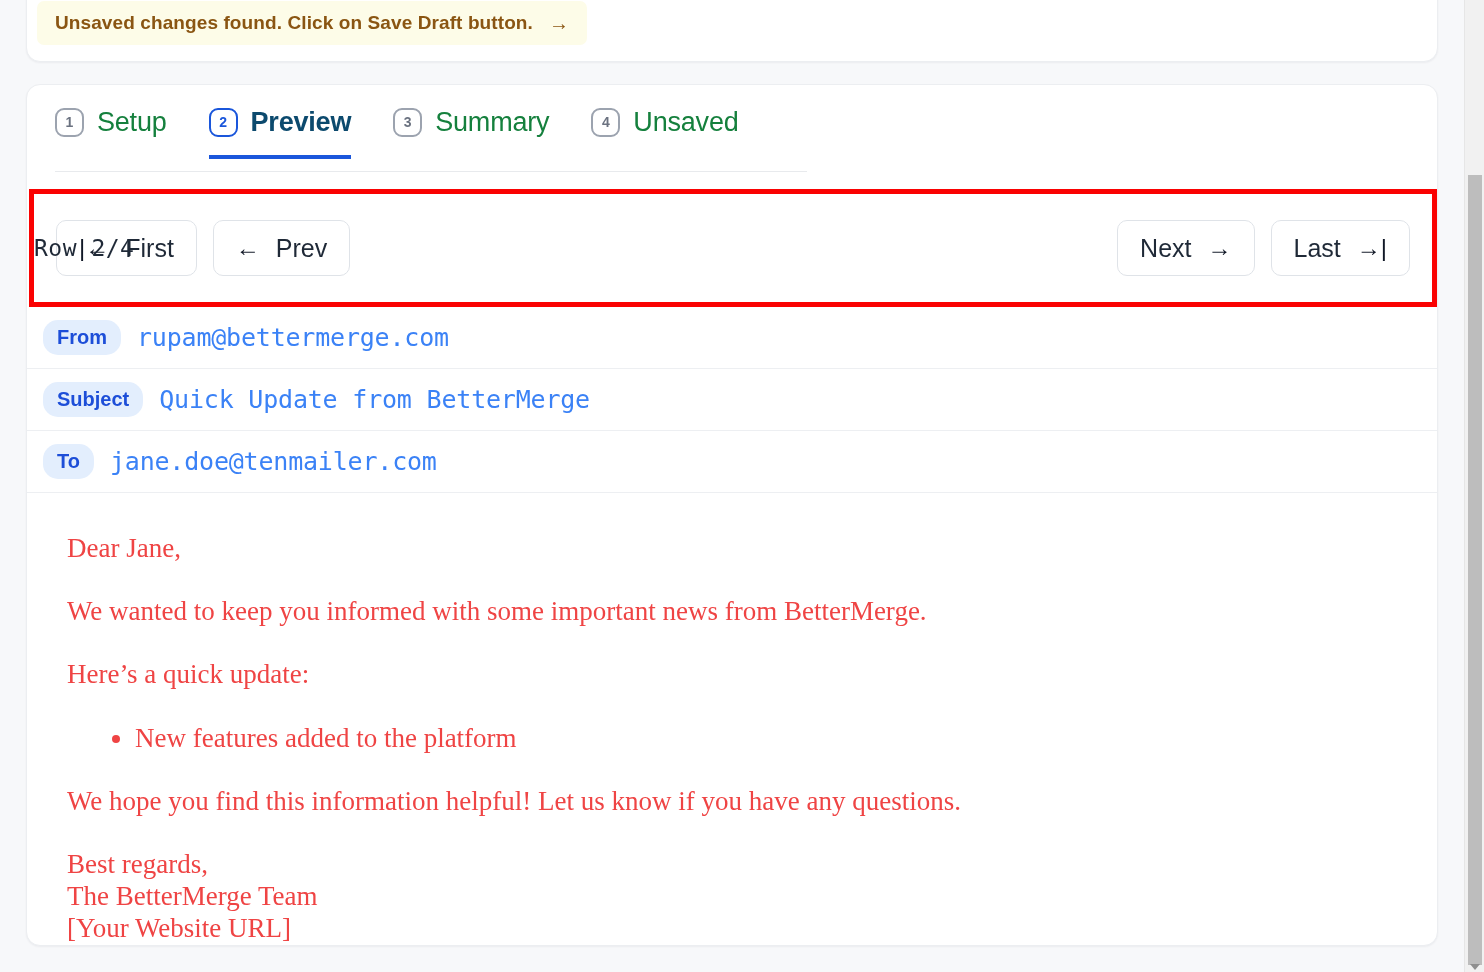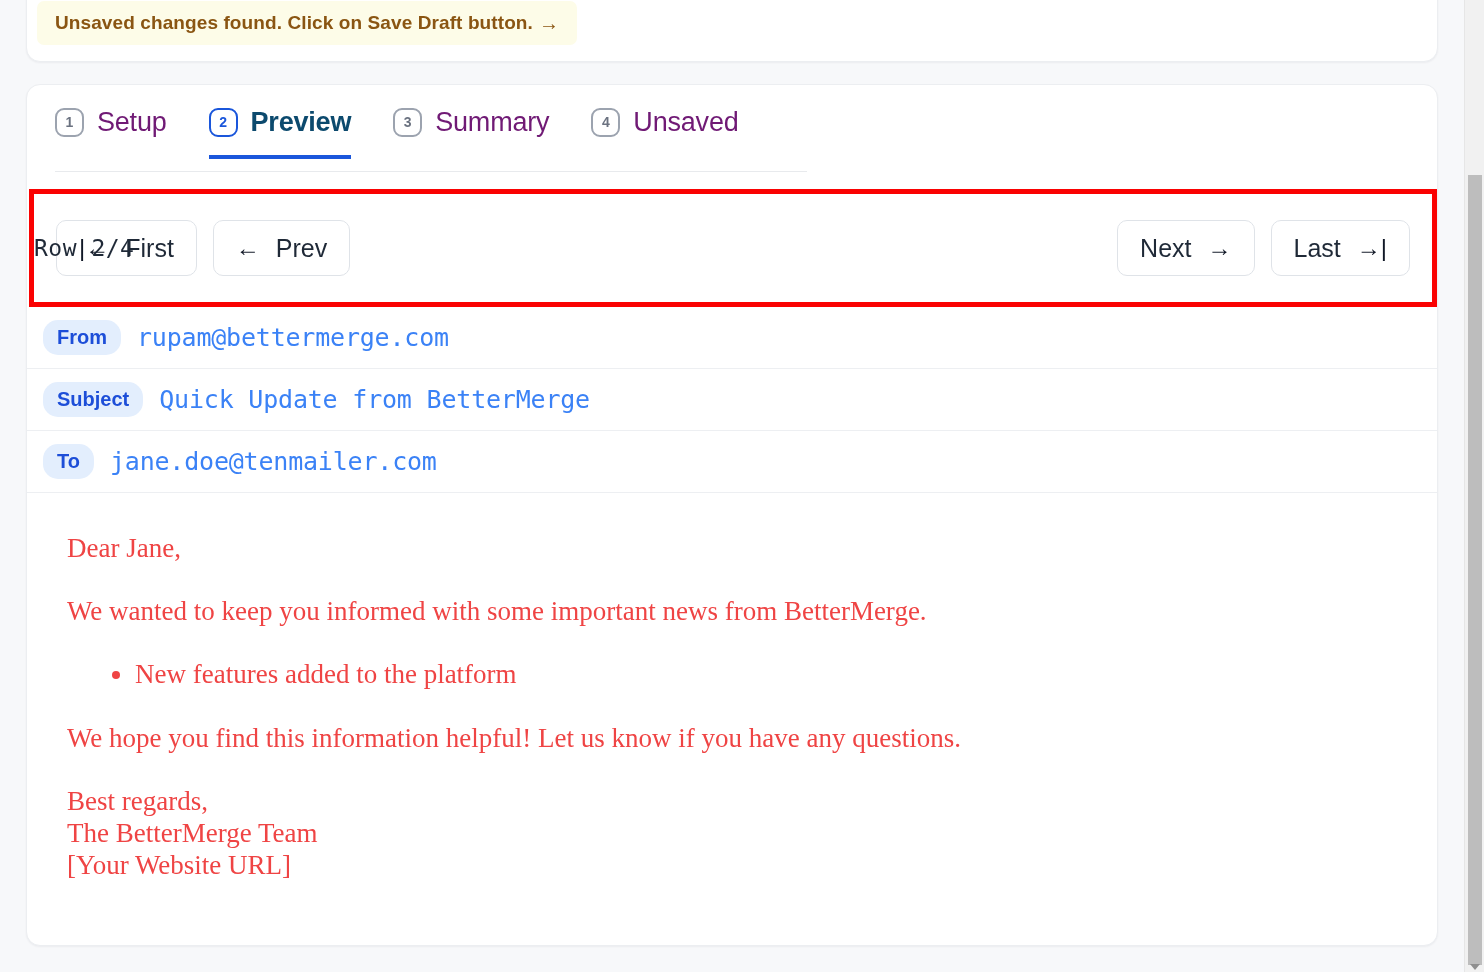--- a/index.html
+++ b/index.html
@@ -70,21 +70,21 @@
   .alert-banner {
     position: absolute;
     left: 10px;
     top: 26px;
     height: 44px;
     background: #fdfce8;
     border-radius: 7px;
     display: flex;
     align-items: center;
     padding: 0 18px;
-    gap: 6px;
+    gap: 16px;
   }
   .alert-text {
     font-size: 19px;
     font-weight: bold;
     color: #8a5512;
     letter-spacing: 0.1px;
     white-space: nowrap;
   }
   .alert-arrow {
     font-size: 20px;
@@ -136,21 +136,21 @@
     display: flex;
     align-items: center;
     justify-content: center;
     font-size: 14px;
     font-weight: bold;
     color: #6b7280;
     flex-shrink: 0;
   }
   .tab-label {
     font-size: 27px;
-    color: #701a75;
+    color: #15803d;
     white-space: nowrap;
     letter-spacing: -0.2px;
   }
   .tab.active .step-box {
     border-color: #1a56db;
     color: #1a56db;
   }
   .tab.active .tab-label {
     color: #0c4a6e;
     font-weight: bold;
@@ -347,20 +347,21 @@
       </div>
       <div class="mail-row">
         <span class="mail-chip">To</span>
         <span class="mail-value">jane.doe@tenmailer.com</span>
       </div>
     </div>
 
     <div class="mail-body">
       <p>Dear Jane,</p>
       <p>We wanted to keep you informed with some important news from BetterMerge.</p>
+      <p>Here’s a quick update:</p>
       <ul>
         <li>New features added to the platform</li>
       </ul>
       <p>We hope you find this information helpful! Let us know if you have any questions.</p>
       <p class="sig">
         <span>Best regards,</span><br>
         <span>The BetterMerge Team</span><br>
         <span>[Your Website URL]</span>
       </p>
     </div>

